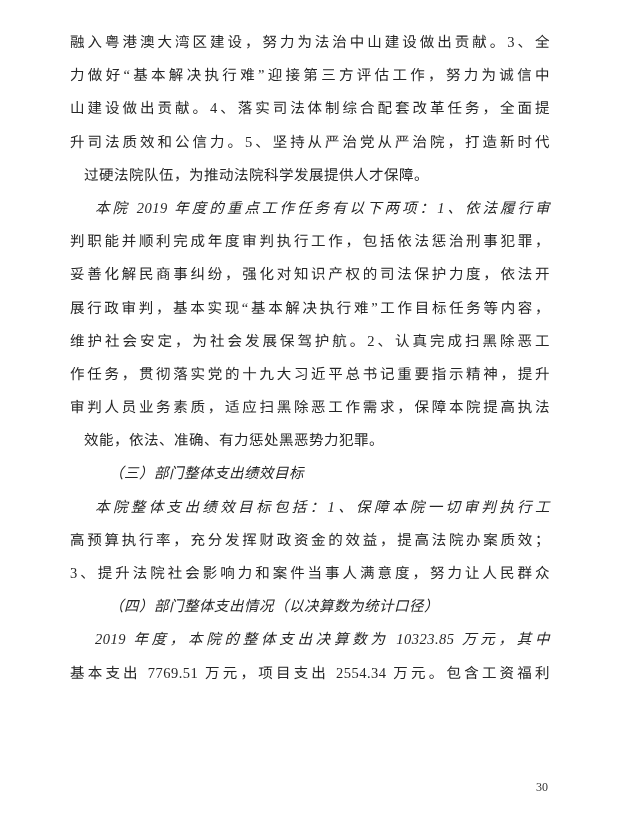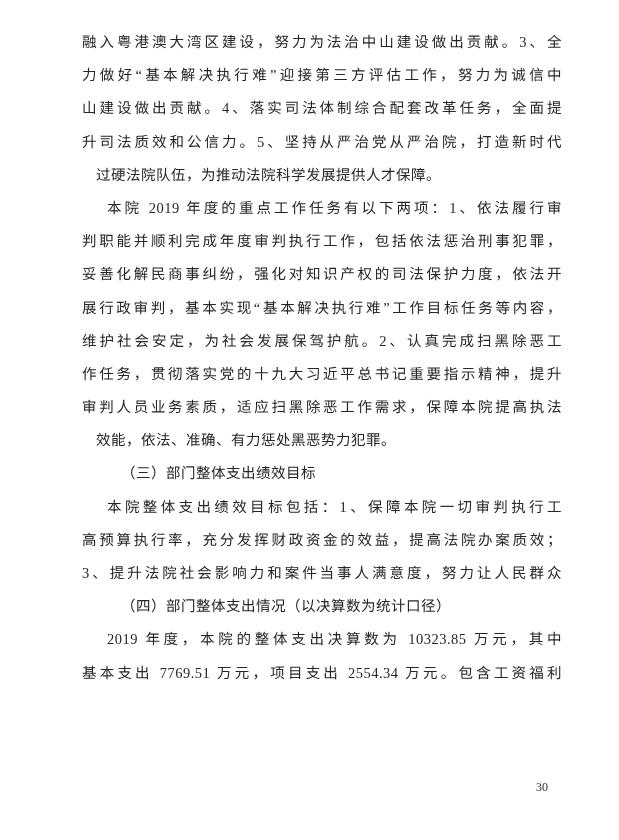--- a/index.html
+++ b/index.html
@@ -15,21 +15,21 @@
   }
   .page {
     position: relative;
     width: 619px;
     height: 840px;
     background: #ffffff;
     box-sizing: border-box;
   }
   .text-block {
     position: absolute;
-    left: 82px;
+    left: 70px;
     top: 26px;
     width: 480px;
     color: #262626;
     font-size: 14.5px;
     letter-spacing: 0.5px;
   }
   .line {
     height: 33.2px;
     line-height: 33.2px;
     white-space: nowrap;
@@ -38,20 +38,21 @@
     text-align-last: justify;
     -moz-text-align-last: justify;
   }
   .line.end {
     text-align-last: left;
     margin-left: 14px;
     -moz-text-align-last: left;
   }
   .line.indent {
     text-indent: 25px;
+    font-style: italic;
   }
   .page-number {
     position: absolute;
     top: 780px;
     right: 71px;
     font-size: 12px;
     color: #333333;
     letter-spacing: 0;
   }
 </style>

